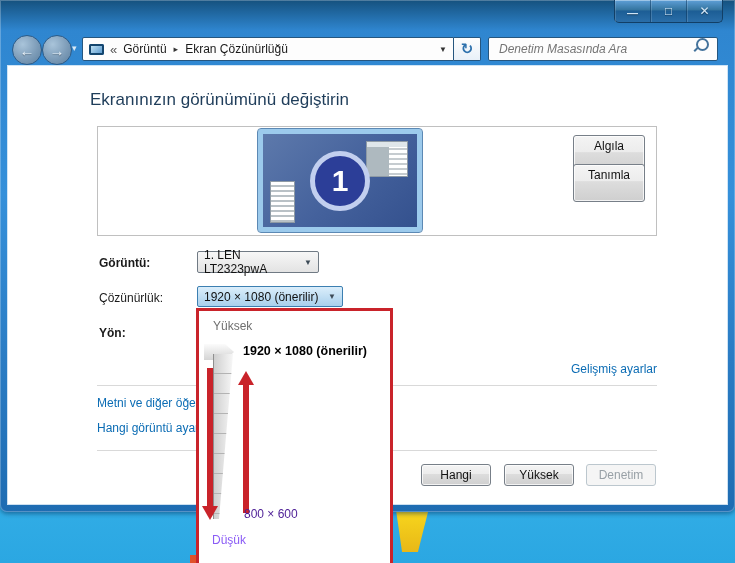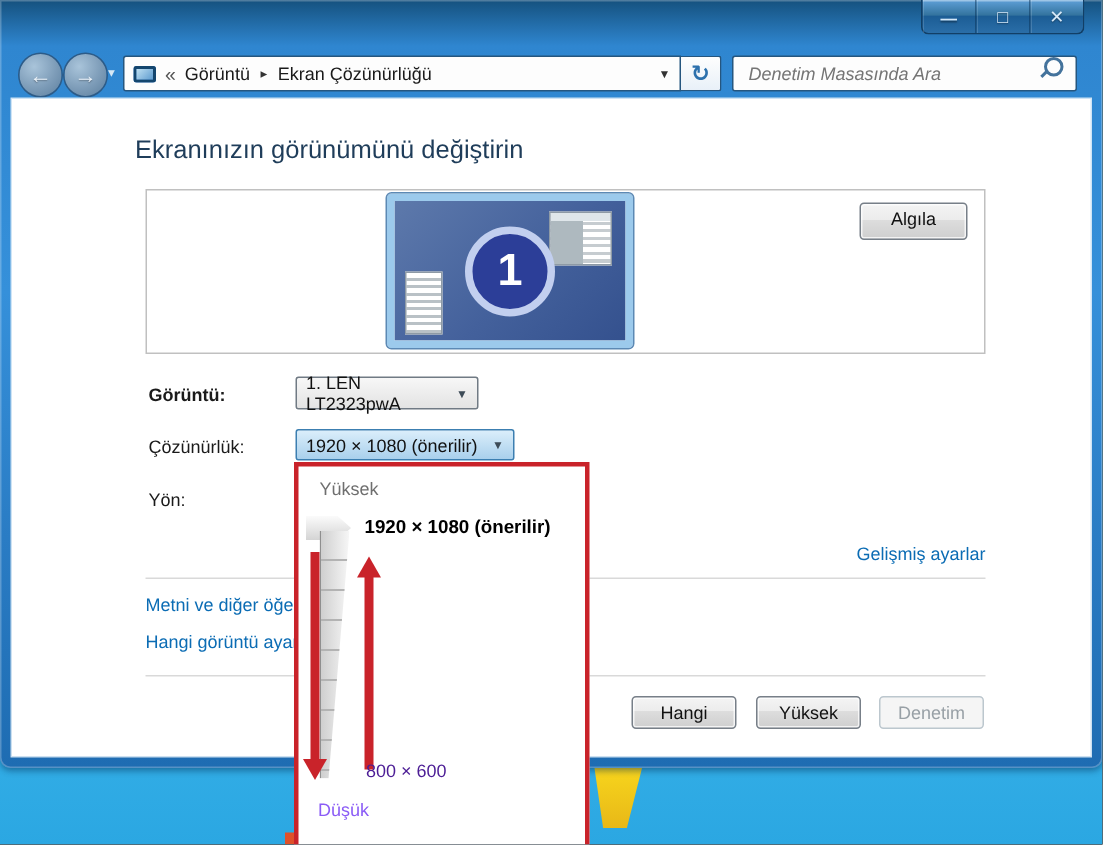--- a/index.html
+++ b/index.html
@@ -97,35 +97,35 @@
   }
   .thumb-main{position:absolute;right:9px;top:7px;width:40px;height:34px;background:#fff;
     border:1px solid #8e9aa5;
     background-image:linear-gradient(180deg,#dfe6ea 0 5px,transparent 5px),
       linear-gradient(90deg,#aeb9bf 0 55%,transparent 55%),
       repeating-linear-gradient(180deg,#c6ccd0 6px 8px,transparent 8px 11px);}
   .thumb-list{position:absolute;left:7px;bottom:4px;width:23px;height:40px;background:#fff;
     border:1px solid #8e9aa5;
     background-image:repeating-linear-gradient(180deg,#b9c1c6 3px 5px,transparent 5px 8px);}
   .btn{
-    position:absolute;height:25px;box-sizing:border-box;text-align:center;line-height:21px;
+    position:absolute;height:38px;box-sizing:border-box;text-align:center;line-height:21px;
     font-size:12px;color:#111;
     background:linear-gradient(180deg,#f4f4f4 0%,#ececec 45%,#dddddd 46%,#cfcfcf 100%);
     border:1px solid #777f88;border-radius:3px;box-shadow:inset 0 0 0 1px rgba(255,255,255,.75);
   }
   .btn-detect{left:475px;top:8px;width:72px;}
   .btn-identify{left:475px;top:37px;width:72px;}
   .btn-ok{left:413px;top:398px;width:70px;height:22px;}
   .btn-cancel{left:496px;top:398px;width:70px;height:22px;}
   .btn-apply{left:578px;top:398px;width:70px;height:22px;
     background:#f5f5f5;border-color:#bcc7ce;color:#98a0a6;box-shadow:none;}
   .field-label{position:absolute;font-size:12px;color:#1a1a1a;}
   .lbl-display{left:91px;top:190px;font-weight:bold;}
   .lbl-resolution{left:91px;top:225px;}
-  .lbl-orientation{left:91px;top:260px;}
+  .lbl-orientation{left:91px;top:260px;font-weight:bold;}
   .combo{
     position:absolute;display:flex;align-items:center;box-sizing:border-box;
     padding:0 6px;font-size:12px;color:#111;
     background:linear-gradient(180deg,#f7f7f7,#e3e3e3);
     border:1px solid #707a84;border-radius:2px;
   }
   .combo .caret{margin-left:auto;font-size:8px;color:#3d4b57;padding-left:8px;}
   .combo-display{left:189px;top:185px;width:122px;height:22px;}
   .combo-resolution{left:189px;top:220px;width:146px;height:21px;
     background:linear-gradient(180deg,#dbeefb,#a9d0ec);border-color:#3c7fb1;}
@@ -225,20 +225,21 @@
 
       <div class="preview-box">
         <div class="monitor">
           <div class="thumb-main"></div>
           <div class="thumb-list"></div>
           <div class="mon-circle">
             <span>1</span>
           </div>
         </div>
         <div class="btn btn-detect">Algıla</div>
+        <div class="btn btn-identify">Tanımla</div>
       </div>
 
       <div class="field-label lbl-display">Görüntü:</div>
       <div class="combo combo-display">
         <span>1. LEN LT2323pwA</span>
         <span class="caret">▼</span>
       </div>
 
       <div class="field-label lbl-resolution">Çözünürlük:</div>
       <div class="combo combo-resolution">

